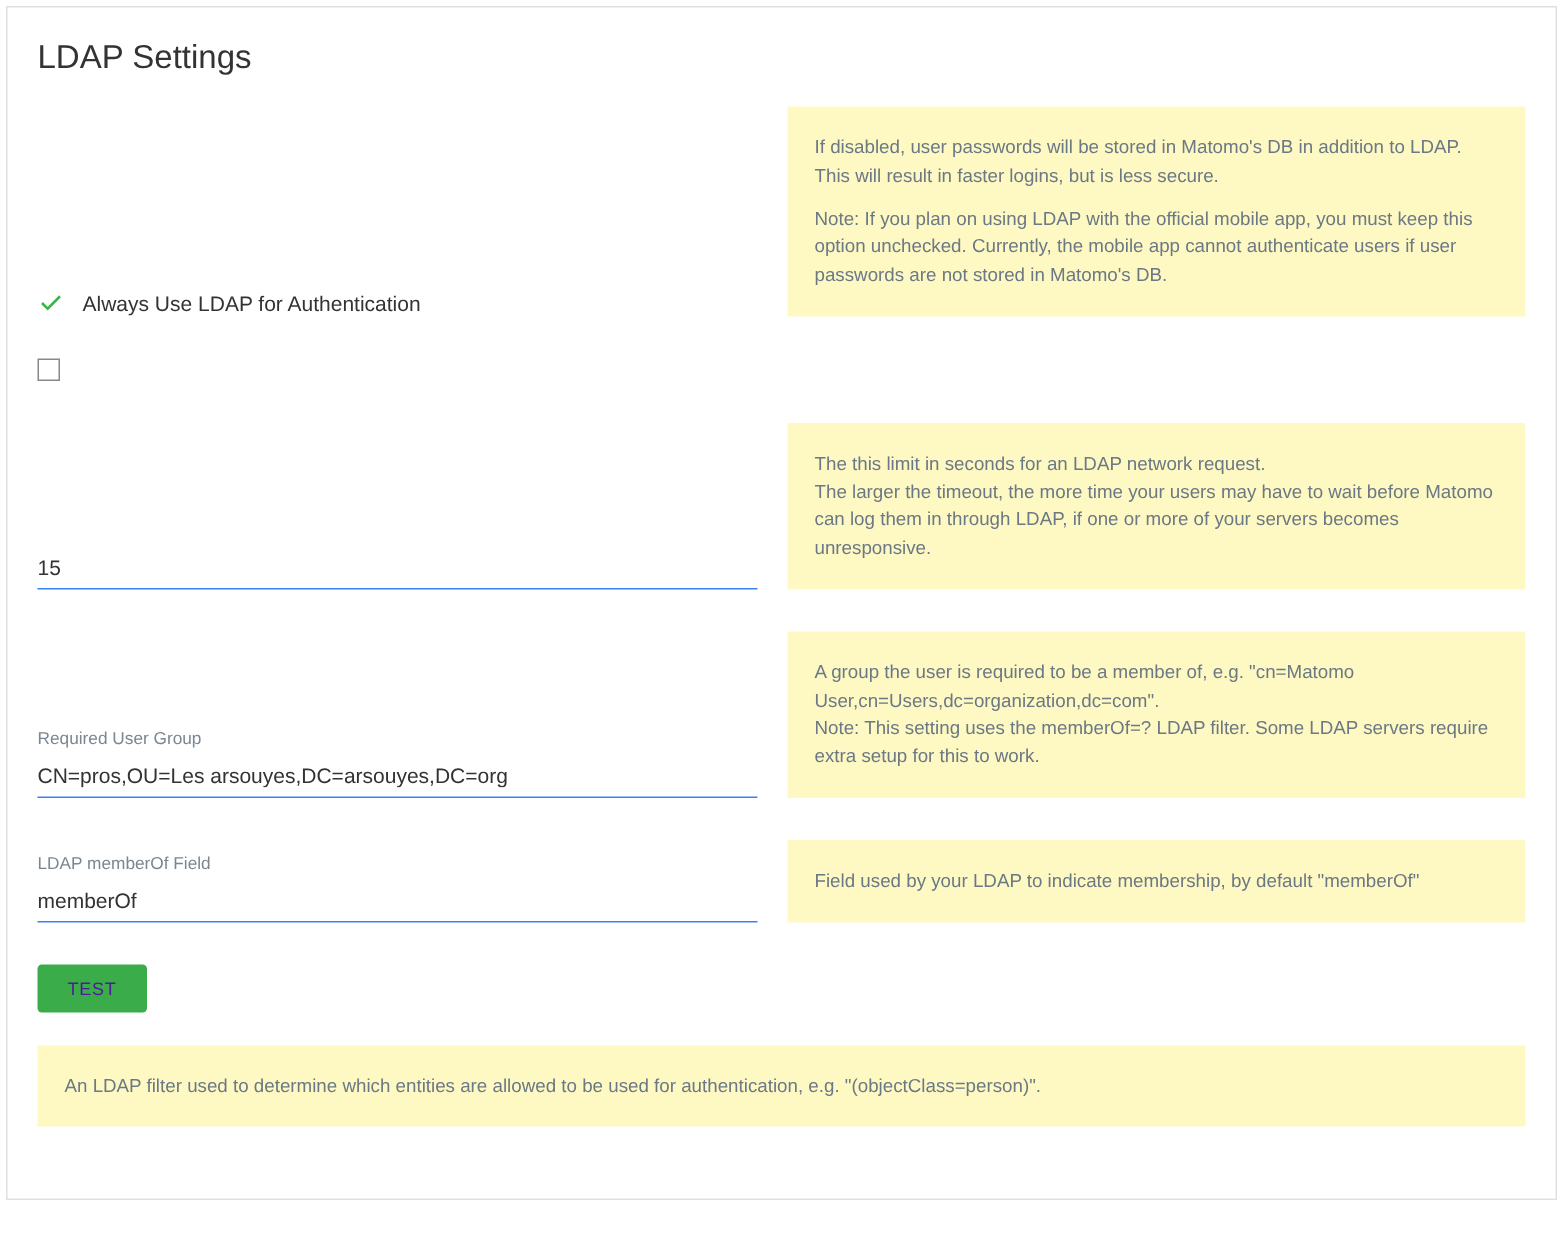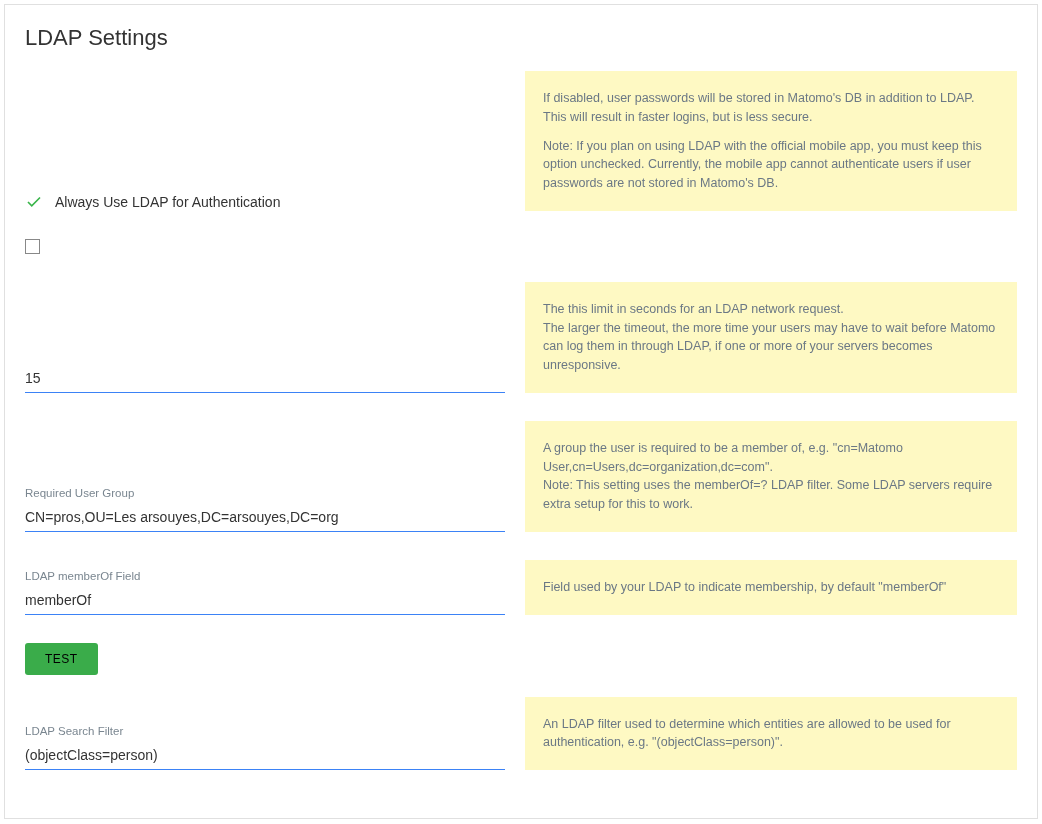--- a/index.html
+++ b/index.html
@@ -80,21 +80,21 @@
   padding: 4px 0 6px 0;
   font-size: 14px;
   color: #333;
   outline: none;
   background: transparent;
   font-family: inherit;
 }
 
 .btn {
   background: #3aac4a;
-  color: #000000;
+  color: #4c1d95;
   border: none;
   border-radius: 3px;
   padding: 9px 20px;
   font-size: 12px;
   letter-spacing: 0.5px;
   cursor: pointer;
 }
 </style>
 </head>
 <body>
@@ -171,26 +171,20 @@
         <p>Field used by your LDAP to indicate membership, by default "memberOf"</p>
       </div>
     </div>
   </div>
 
   <div style="margin-bottom:22px;">
     <button class="btn">TEST</button>
   </div>
 
   <div class="row">
-    <div class="left-col">
-      <div class="field-wrap">
-        <label class="field-label">LDAP Search Filter</label>
-        <input class="text-input" type="text" value="(objectClass=person)" style="">
-      </div>
-    </div>
     <div class="right-col">
       <div class="help-box">
         <p>An LDAP filter used to determine which entities are allowed to be used for authentication, e.g. "(objectClass=person)".</p>
       </div>
     </div>
   </div>
 
 </div>
 
 </body></html>

